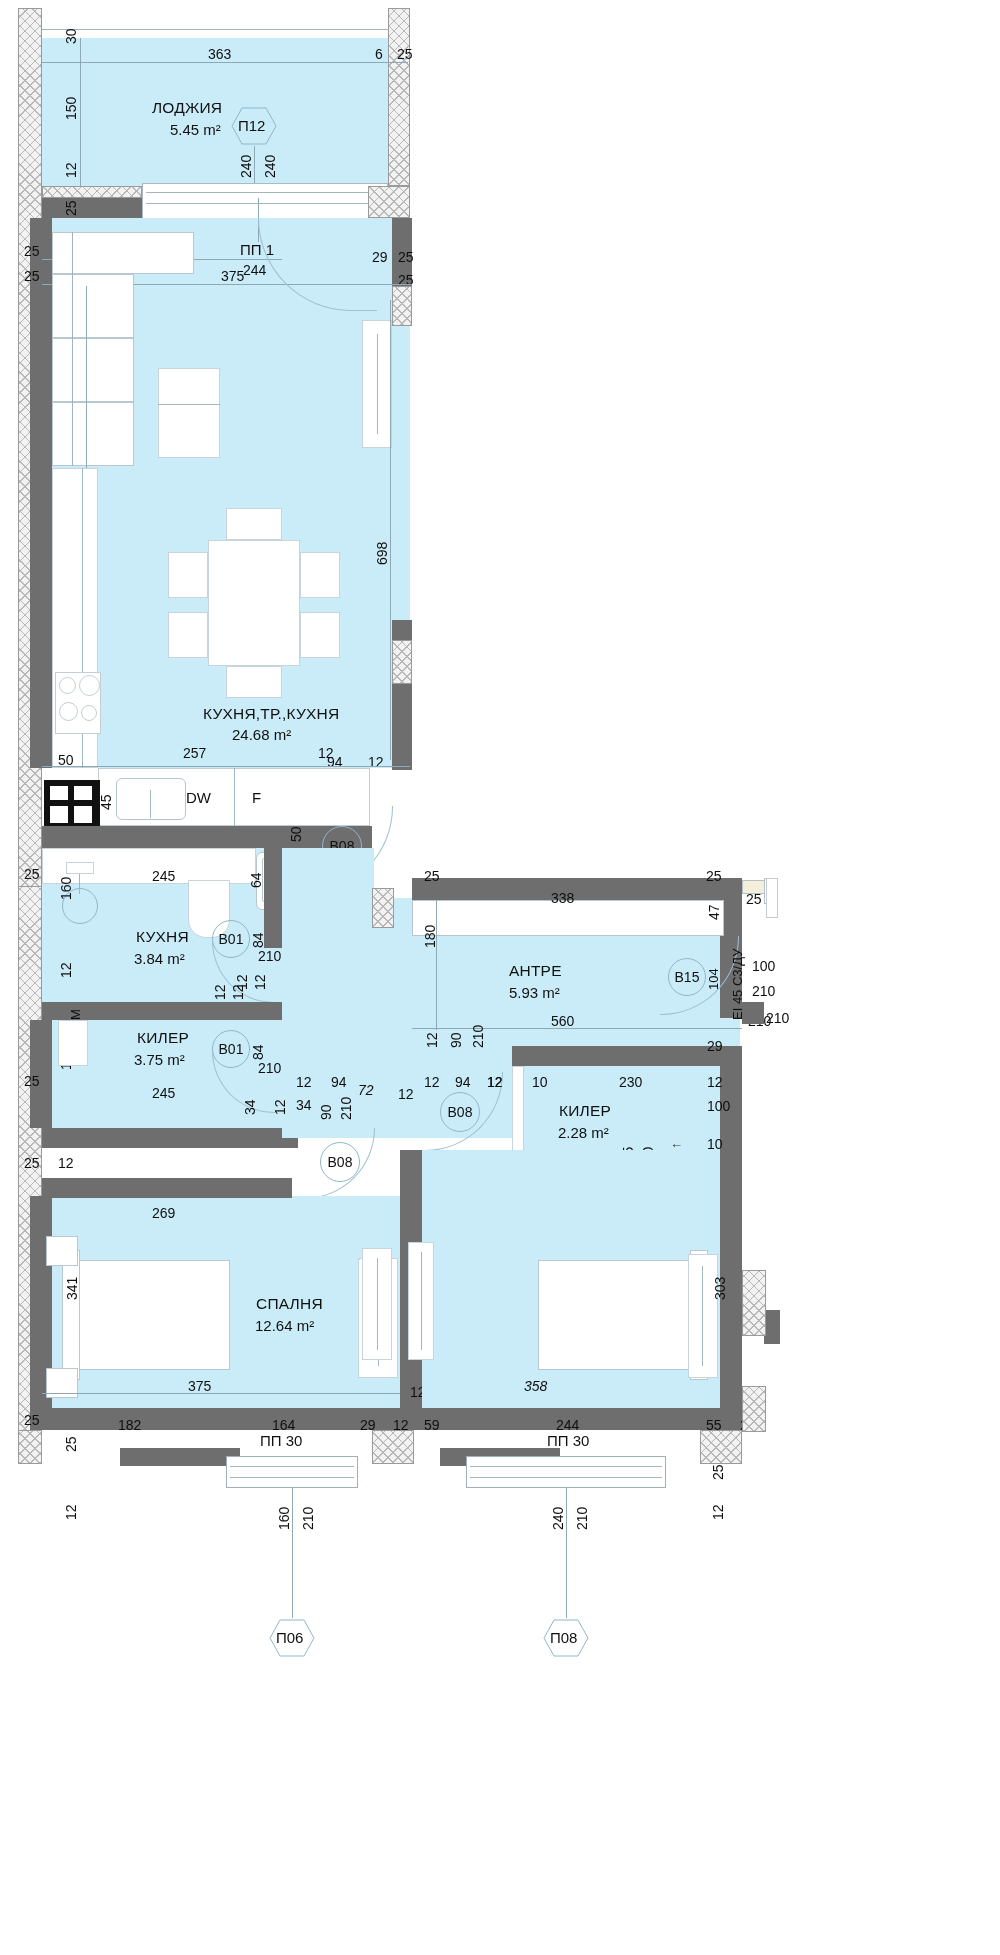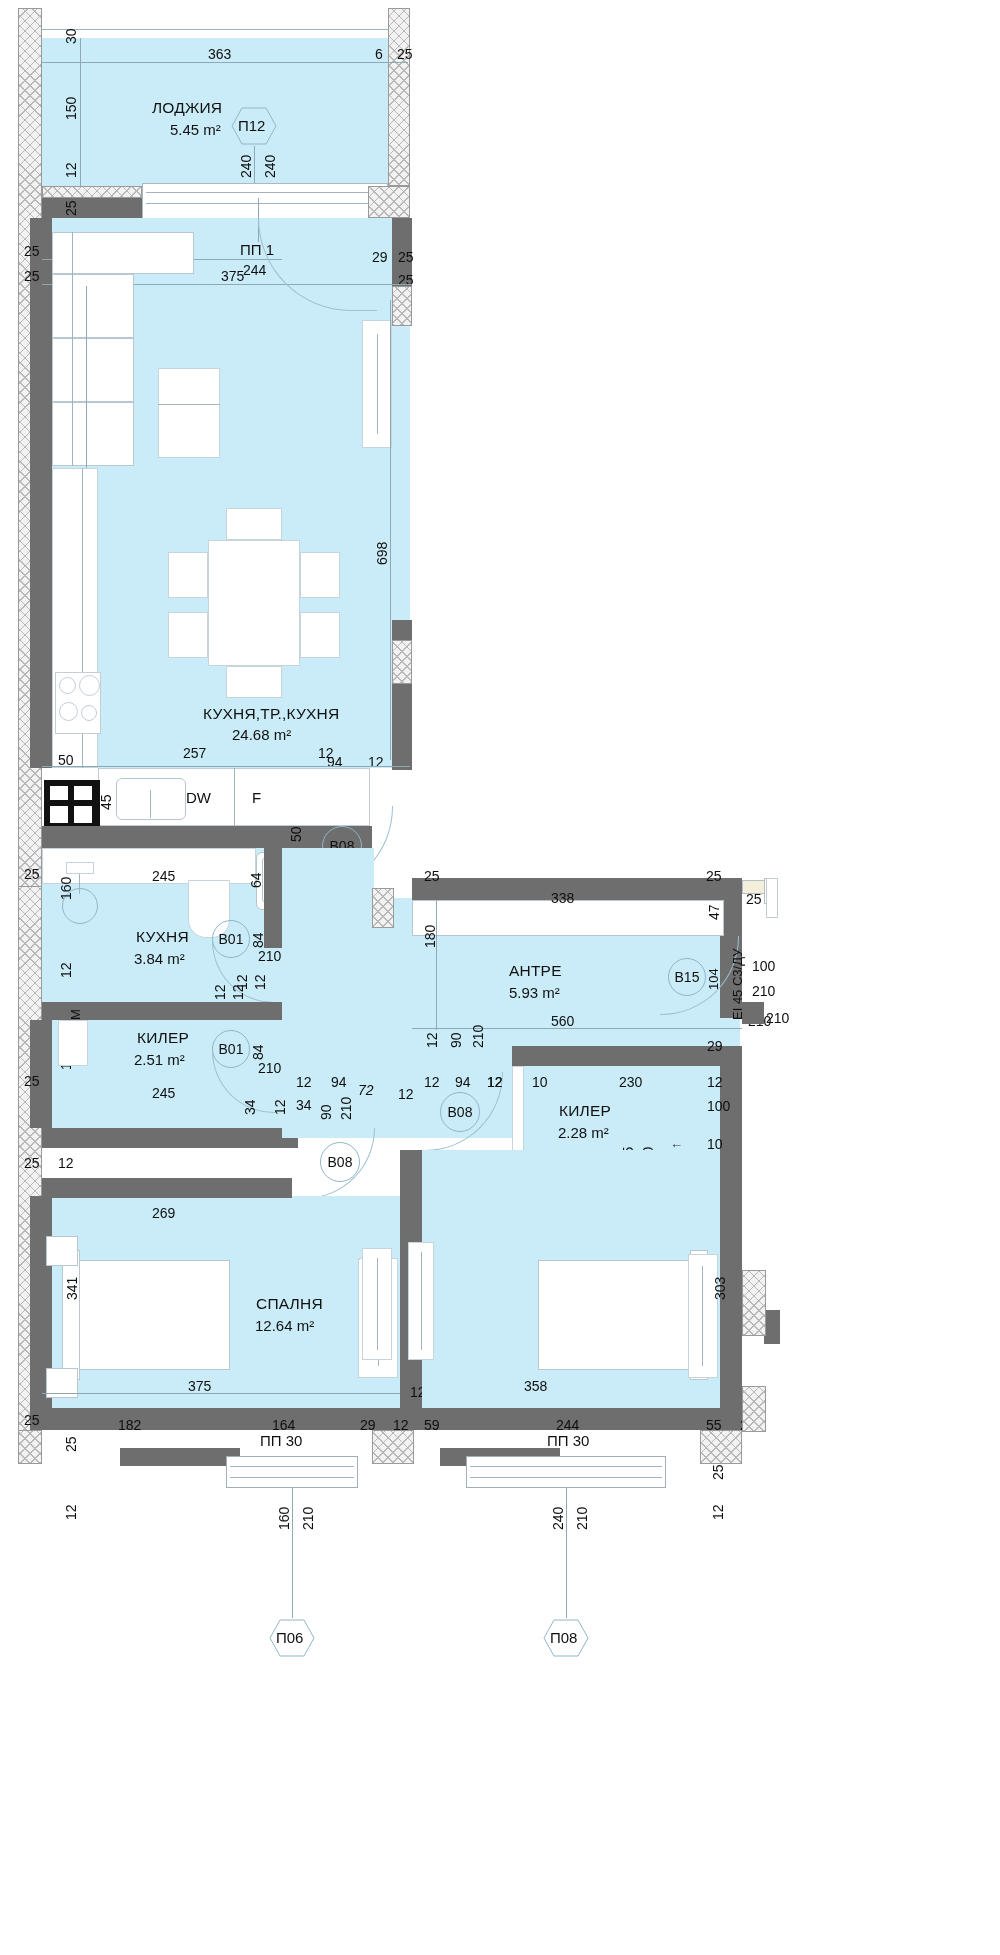--- a/index.html
+++ b/index.html
@@ -202,21 +202,21 @@
   <div class="dim" style="left:306px;top:985px;">36</div>
   <div class="dim v" style="left:234px;top:990px;">12</div>
   <div class="dim v" style="left:252px;top:990px;">12</div>
 
   <div class="wall" style="left:42px;top:1002px;width:240px;height:18px;"></div>
   <div class="wall" style="left:264px;top:848px;width:18px;height:100px;"></div>
 
   <div class="room" style="left:42px;top:1020px;width:240px;height:108px;"></div>
   <div class="wall" style="left:30px;top:1020px;width:22px;height:108px;"></div>
   <div class="lbl big" style="left:137px;top:1029px;">КИЛЕР</div>
-  <div class="area" style="left:134px;top:1051px;">2.51 m²</div>
+  <div class="area" style="left:134px;top:1051px;">3.75 m²</div>
   <div class="dim" style="left:152px;top:1085px;">245</div>
   <div class="dim v" style="left:58px;top:1070px;">130</div>
   <div class="dim" style="left:24px;top:1073px;">25</div>
   <div class="dim" style="left:68px;top:1020px;font-size:13px;transform:rotate(-90deg);transform-origin:0 0;">М</div>
   <div class="furn-n" style="left:58px;top:1020px;width:30px;height:46px;"></div>
 
   <div class="circ" style="left:212px;top:1030px;width:36px;height:36px;">B01</div>
   <div class="swing" style="left:212px;top:1050px;width:62px;height:62px;border:0;border-left:1px solid #9dc0d2;border-bottom:1px solid #9dc0d2;border-radius:0 0 0 62px;"></div>
   <div class="dim v" style="left:250px;top:1060px;">84</div>
   <div class="dim" style="left:258px;top:1060px;">210</div>
@@ -328,21 +328,21 @@
 
   <div class="room" style="left:422px;top:1150px;width:298px;height:258px;"></div>
   <div class="wall" style="left:720px;top:1162px;width:22px;height:246px;"></div>
   <div class="lbl big" style="left:578px;top:1295px;">СПАЛНЯ</div>
   <div class="area" style="left:578px;top:1317px;">12.02 m²</div>
   <div class="bed" style="left:538px;top:1260px;width:152px;height:110px;"></div>
   <div class="bed" style="left:690px;top:1250px;width:18px;height:130px;"></div>
   <div class="furn-n" style="left:688px;top:1254px;width:30px;height:124px;"></div>
   <div class="thinline v" style="left:702px;top:1266px;height:100px;"></div>
   <div class="dim v" style="left:712px;top:1300px;">303</div>
-  <div class="dim" style="left:524px;top:1378px;">358</div>
+  <div class="dim" style="left:524px;top:1378px;font-style:italic;">358</div>
   <div class="furn-n" style="left:358px;top:1258px;width:0px;height:0px;"></div>
 
   <div class="furn-n" style="left:362px;top:1248px;width:30px;height:112px;"></div>
   <div class="thinline v" style="left:377px;top:1258px;height:92px;"></div>
   <div class="furn-n" style="left:408px;top:1242px;width:26px;height:118px;"></div>
   <div class="thinline v" style="left:421px;top:1252px;height:98px;"></div>
 
   <div class="wall" style="left:30px;top:1408px;width:372px;height:22px;"></div>
   <div class="wall" style="left:402px;top:1408px;width:340px;height:22px;"></div>
   <div class="hatch" style="left:18px;top:1430px;width:24px;height:34px;"></div>

